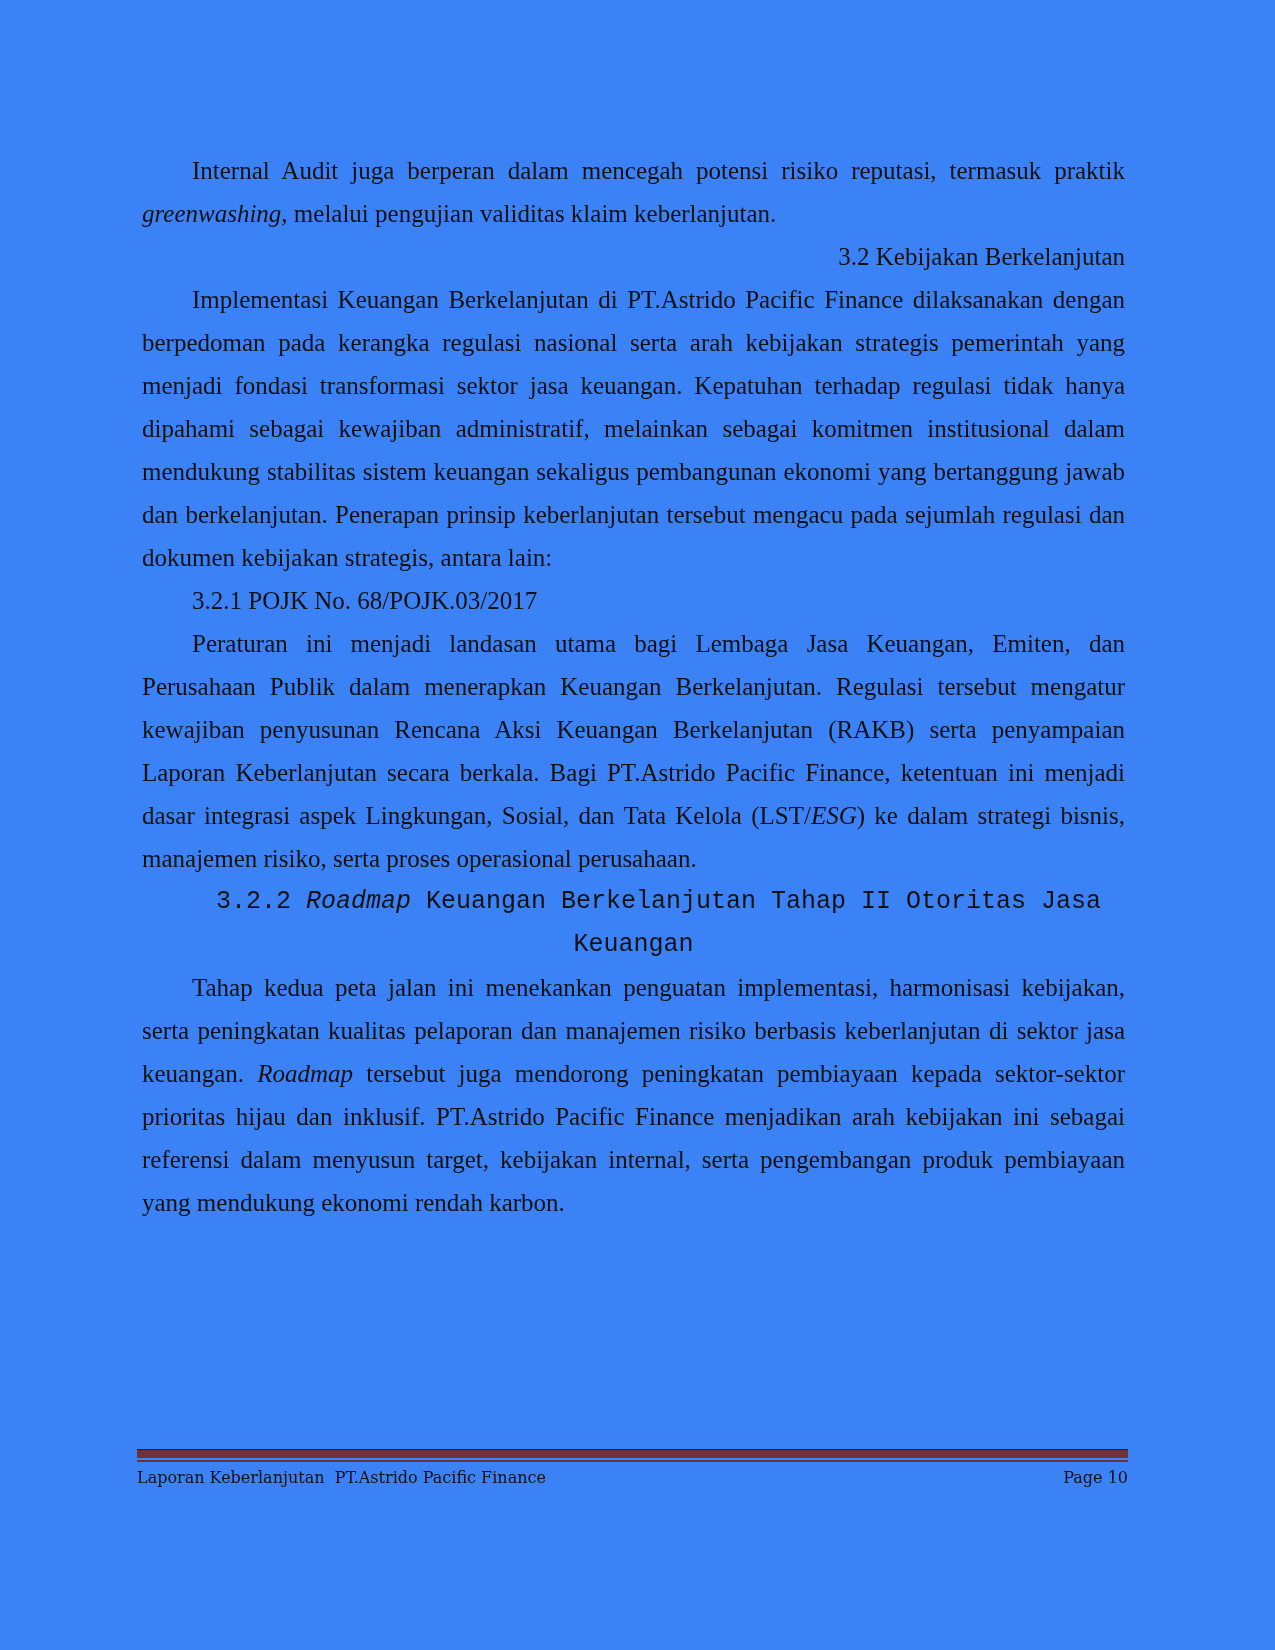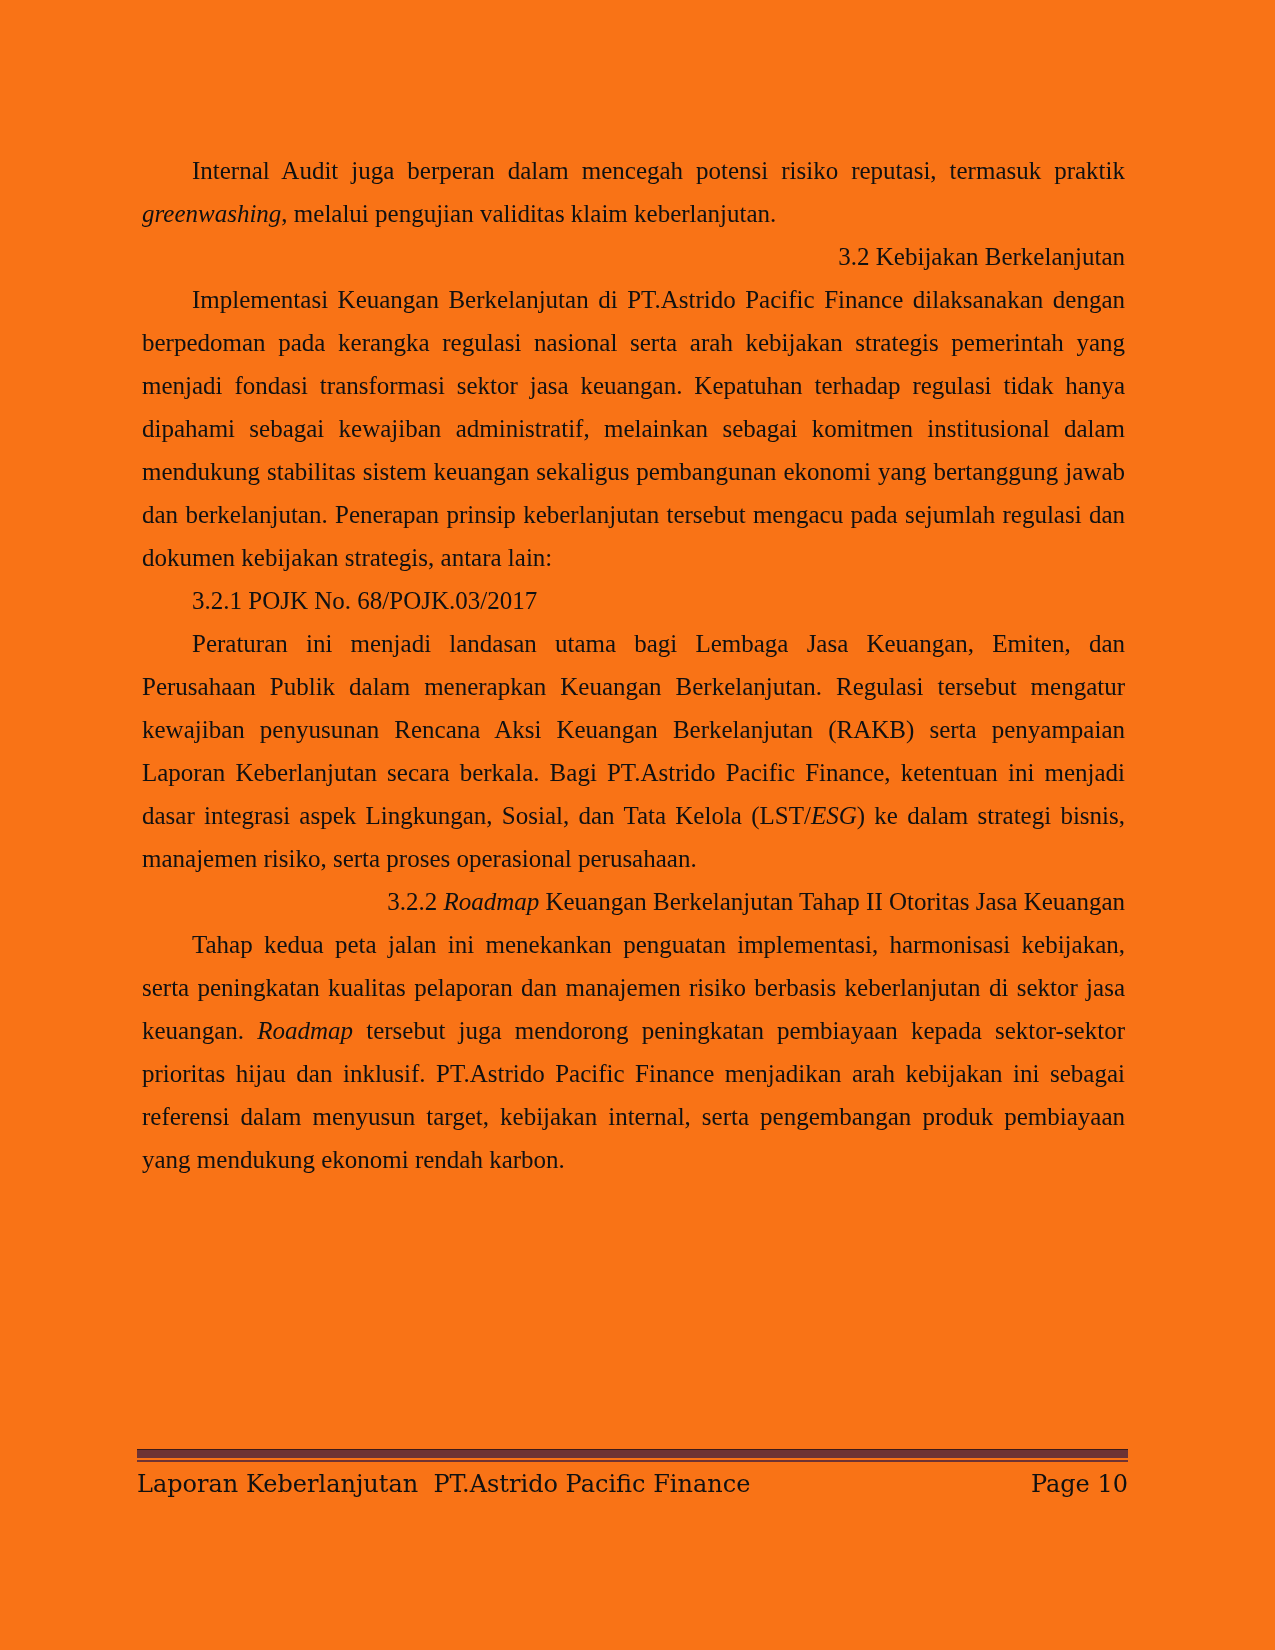--- a/index.html
+++ b/index.html
@@ -4,21 +4,21 @@
 <style>
   html, body {
     margin: 0;
     padding: 0;
     background: #ffffff;
   }
   .page {
     position: relative;
     width: 1275px;
     height: 1650px;
-    background: #f97316;
+    background: #3b82f6;
     overflow: hidden;
     font-family: "Liberation Serif", "DejaVu Serif", serif;
     color: #111111;
   }
   .content {
     position: absolute;
     left: 142px;
     top: 149px;
     width: 983px;
   }
@@ -41,24 +41,25 @@
   }
   .heading-2 {
     font-weight: bold;
     text-align: left;
     text-indent: 50px;
     margin-top: 28px;
     margin-bottom: 30px;
   }
   .heading-3 {
     font-weight: bold;
-    text-align: right;
+    text-align: center;
     text-indent: 50px;
     margin-top: 32px;
     margin-bottom: 32px;
+    font-family: Liberation Mono, monospace;
   }
   .italic { font-style: italic; }
   .footer {
     position: absolute;
     left: 137px;
     top: 1449px;
     width: 991px;
   }
   .footer-rule-thick {
     height: 8px;
@@ -67,23 +68,22 @@
     margin-bottom: 2px;
   }
   .footer-rule-thin {
     height: 2px;
     background: #6e3334;
   }
   .footer-row {
     display: flex;
     justify-content: space-between;
     align-items: baseline;
-    margin-top: 6px;
     font-family: "DejaVu Serif", "Liberation Serif", serif;
-    font-size: 24px;
+    font-size: 16px;
     line-height: 32px;
   }
   .footer-left { white-space: pre; }
 </style>
 </head>
 <body>
 
 <div class="page">
 
   <div class="content">

